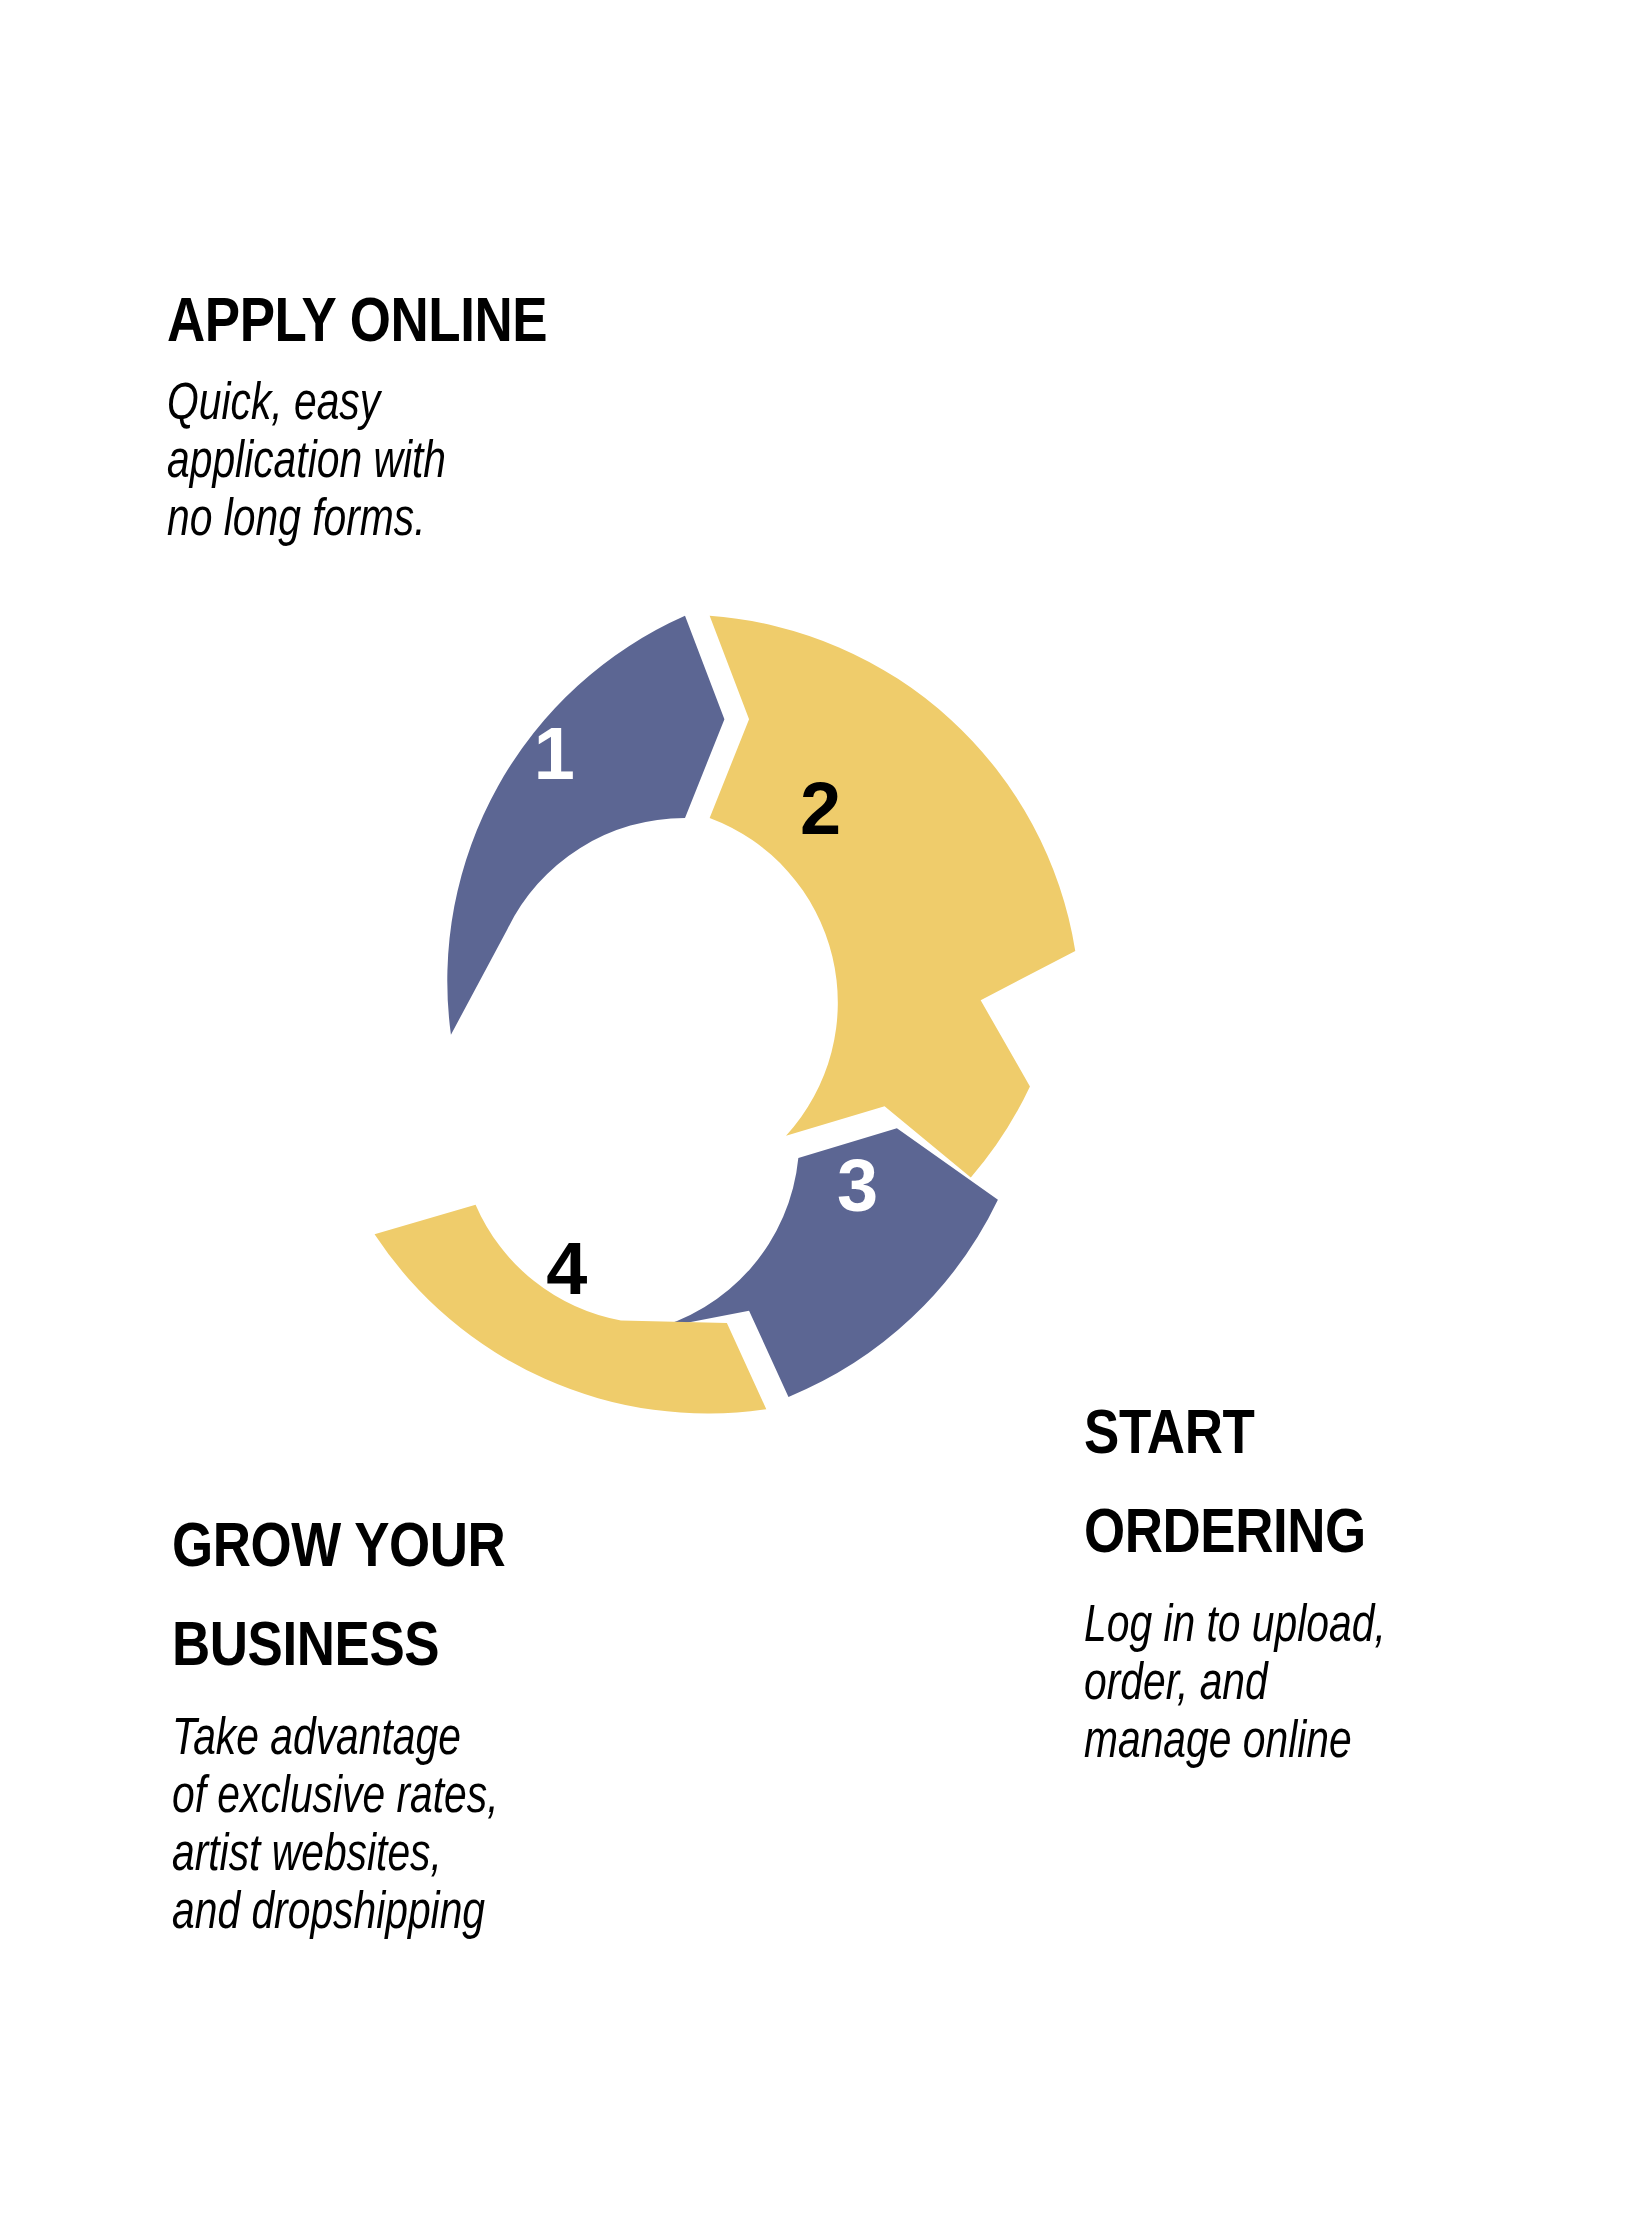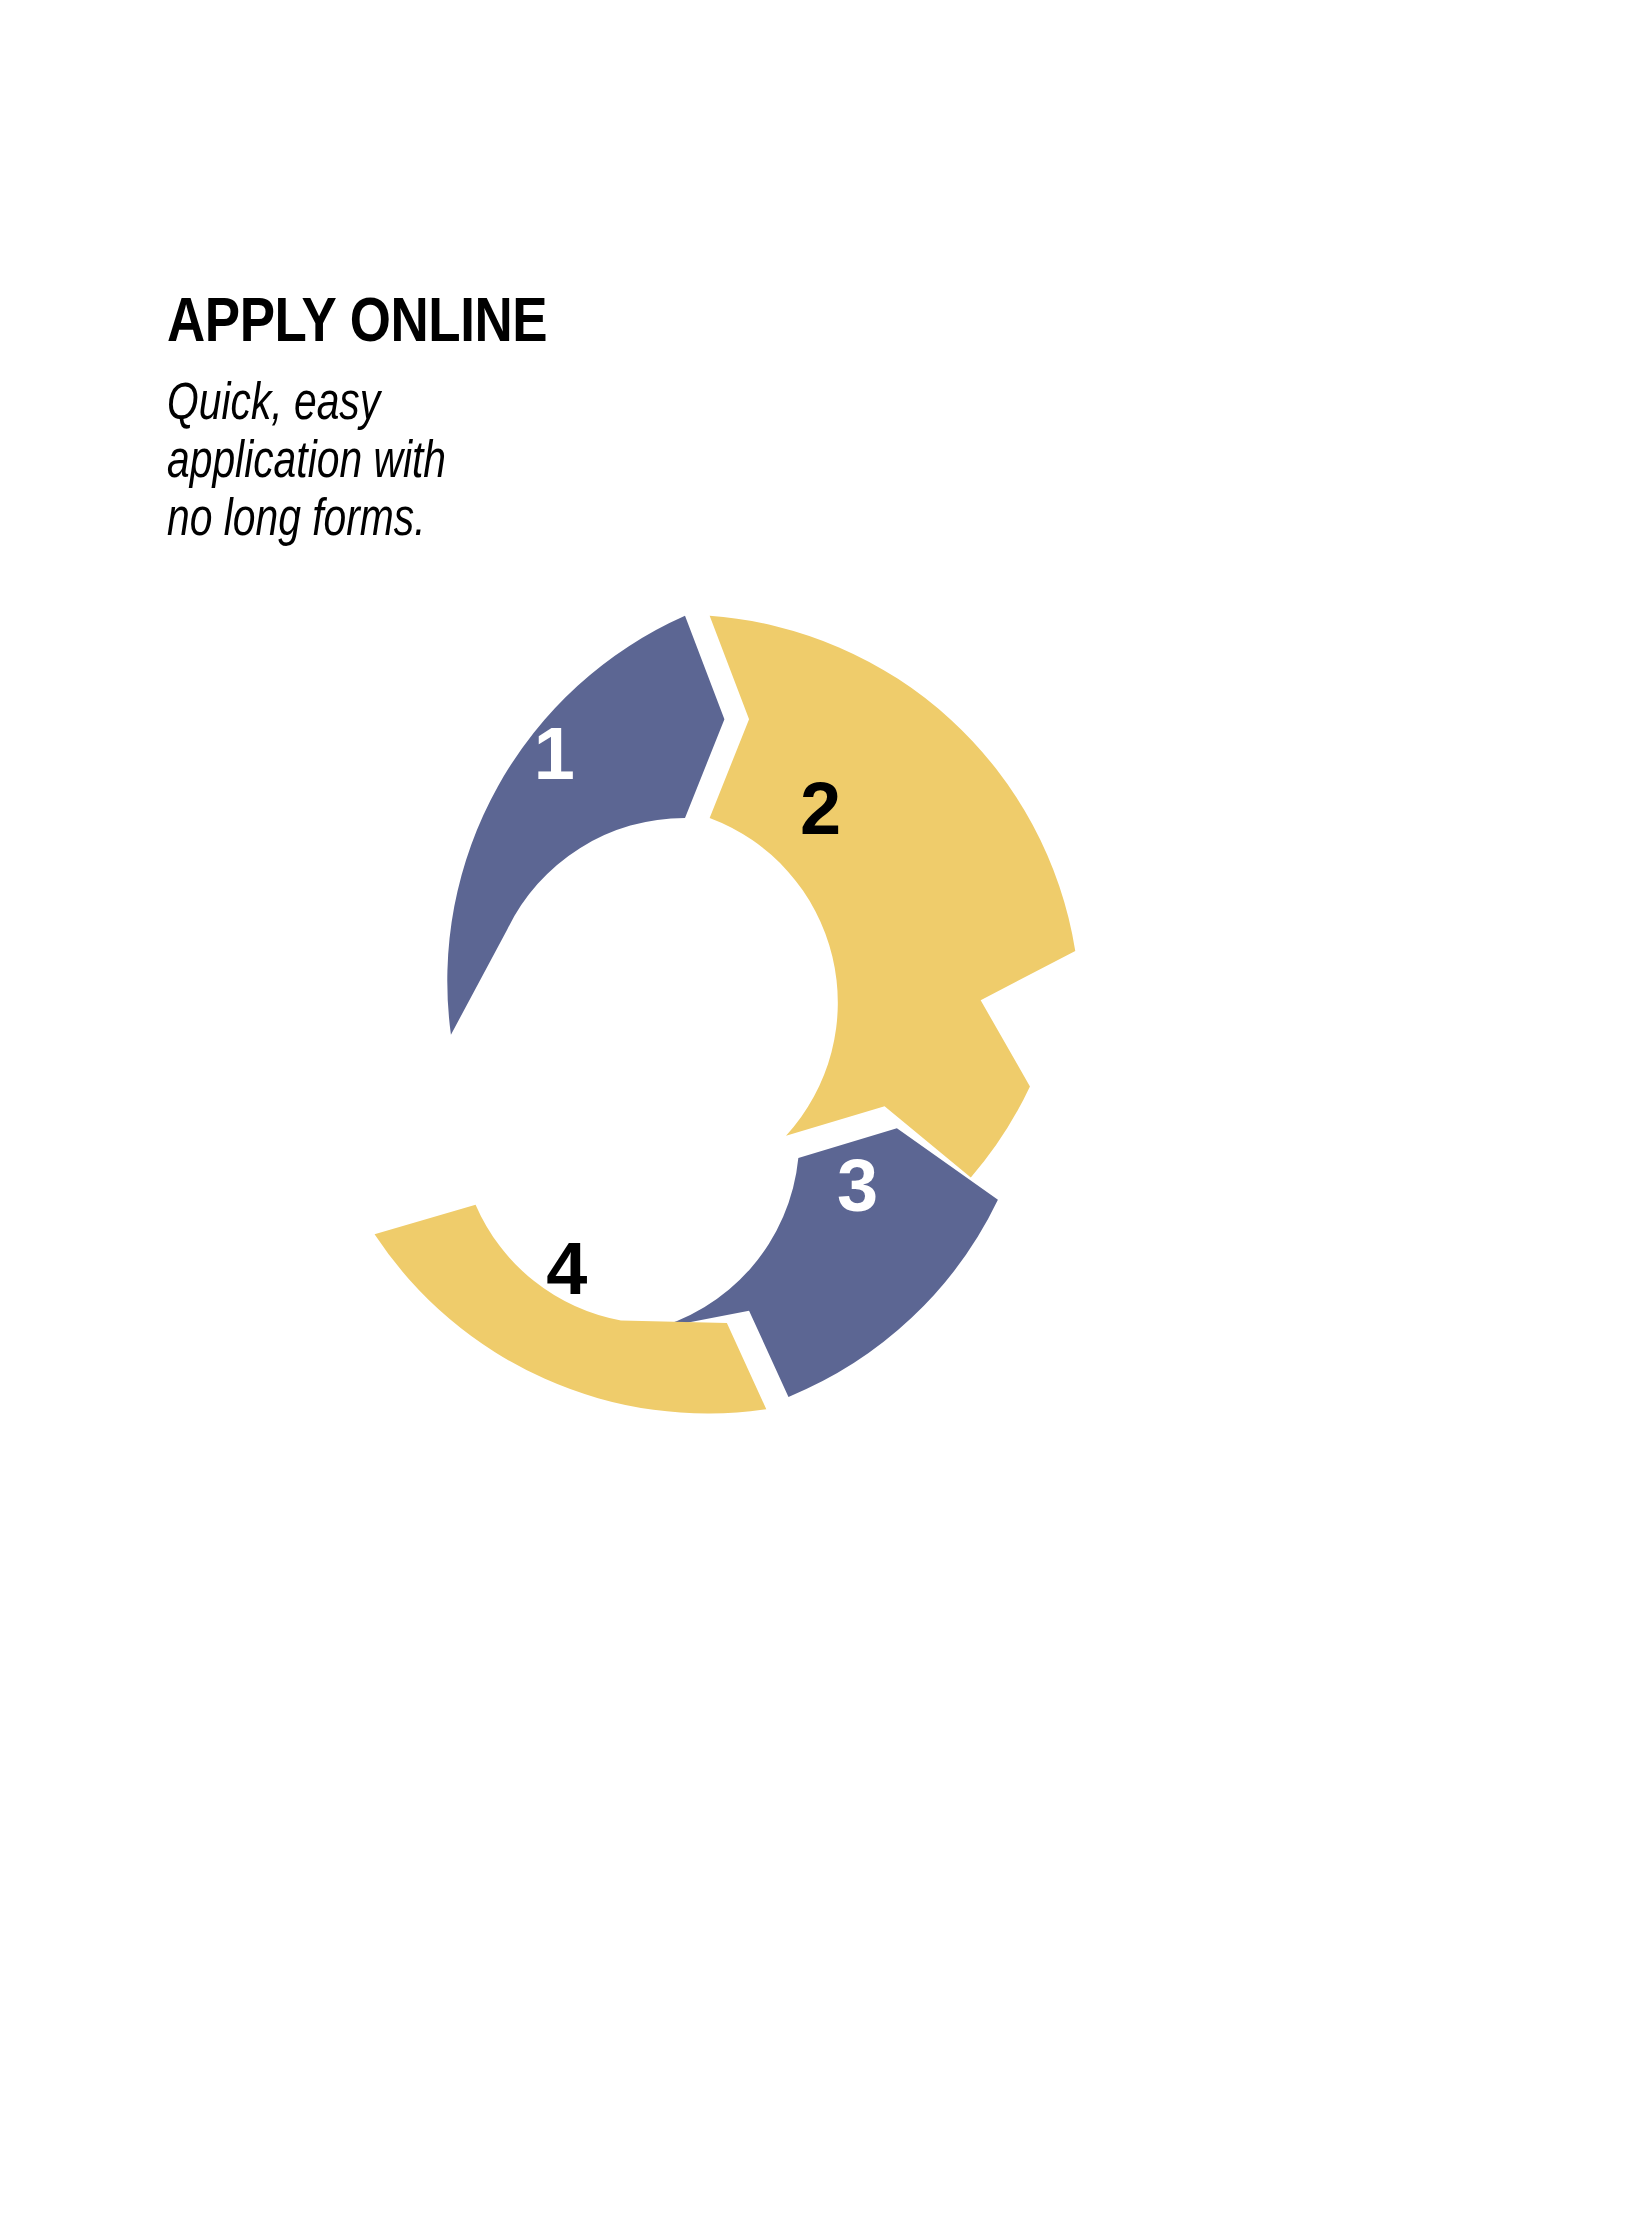--- a/index.html
+++ b/index.html
@@ -87,21 +87,36 @@
 <div id="page">
 
   <div class="block" id="block-apply">
     <div class="block-title">APPLY ONLINE</div>
     <div class="block-body">Quick, easy
 application with
 no long forms.</div>
   </div>
 
 
+  <div class="block" id="block-ordering">
+    <div class="block-title">START
+ORDERING</div>
+    <div class="block-body">Log in to upload,
+order, and
+manage online</div>
+  </div>
 
+  <div class="block" id="block-grow">
+    <div class="block-title">GROW YOUR
+BUSINESS</div>
+    <div class="block-body">Take advantage
+of exclusive rates,
+artist websites,
+and dropshipping</div>
+  </div>
 
   <div id="donut-wrap">
     <svg id="donut-svg" viewBox="0 0 1660 1660" xmlns="http://www.w3.org/2000/svg">
 
       <path d="M 830 20
                L 910 230
                L 830 430
                A 400 400 0 0 0 469 657
                L 355 870
                A 810 810 0 0 1 830 20 Z" fill="#5C6693"></path>

